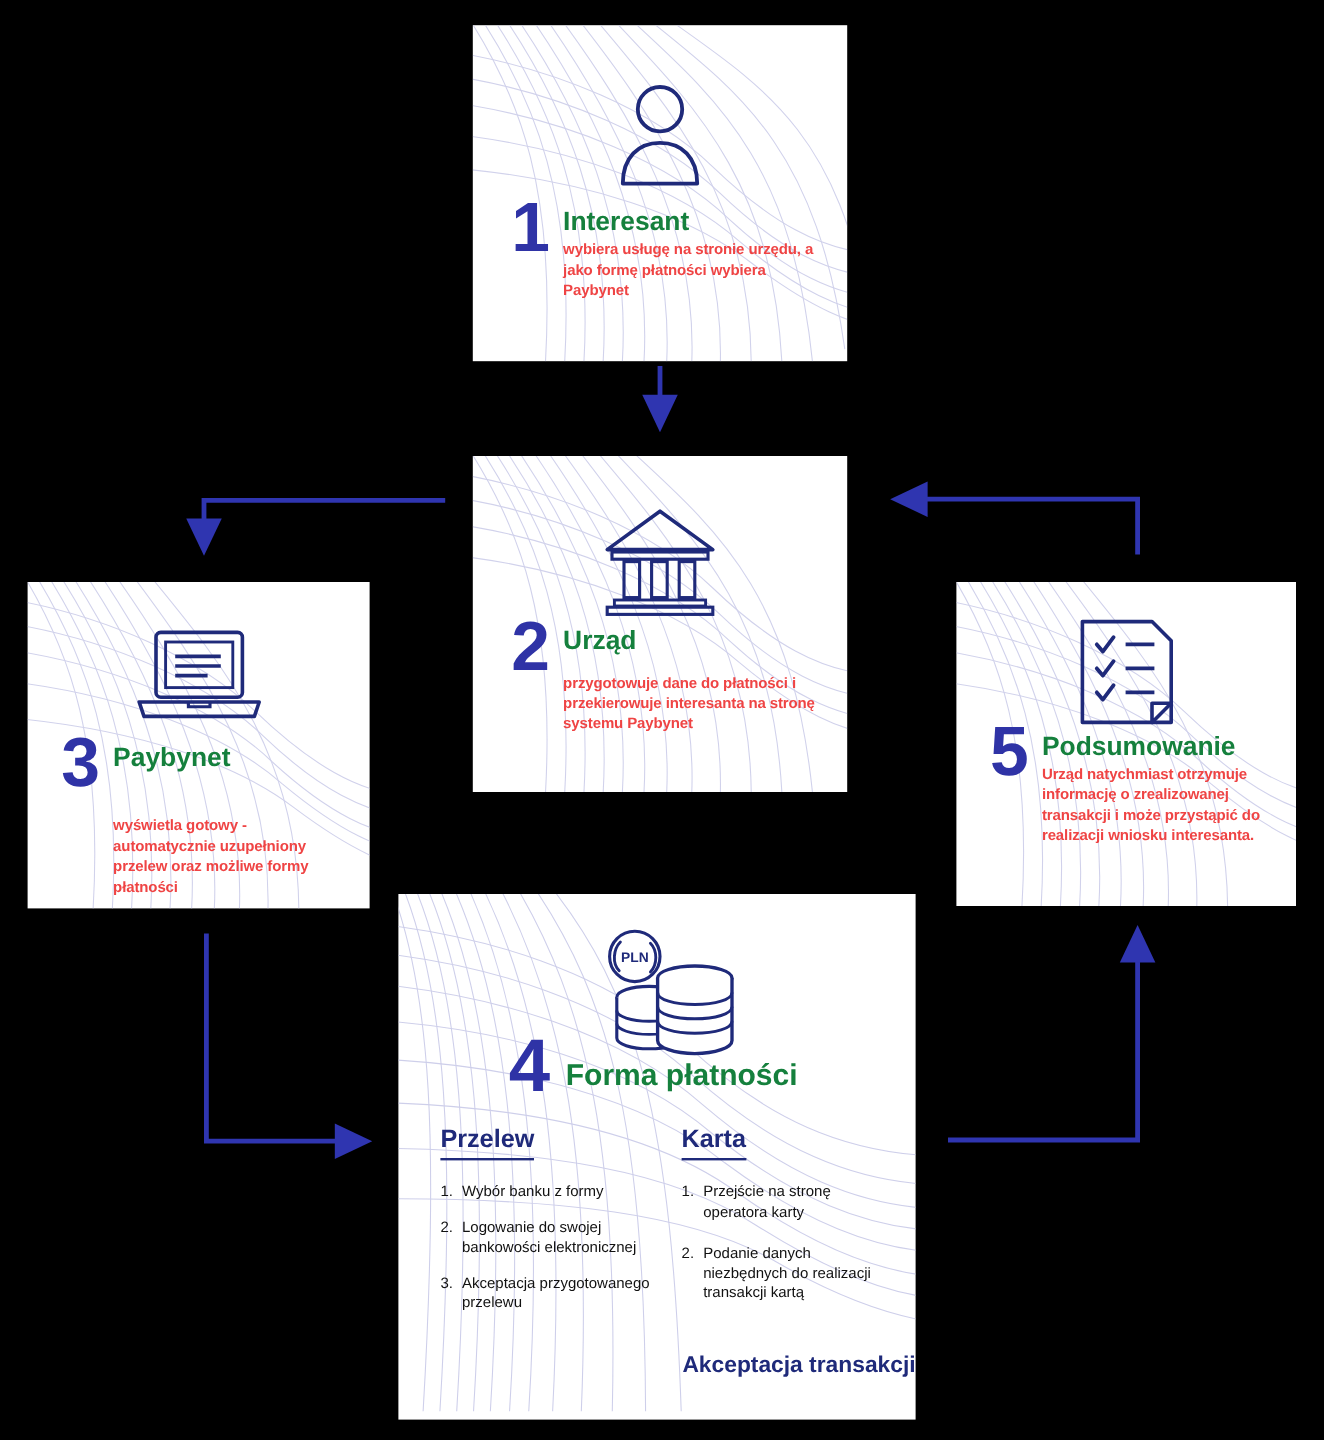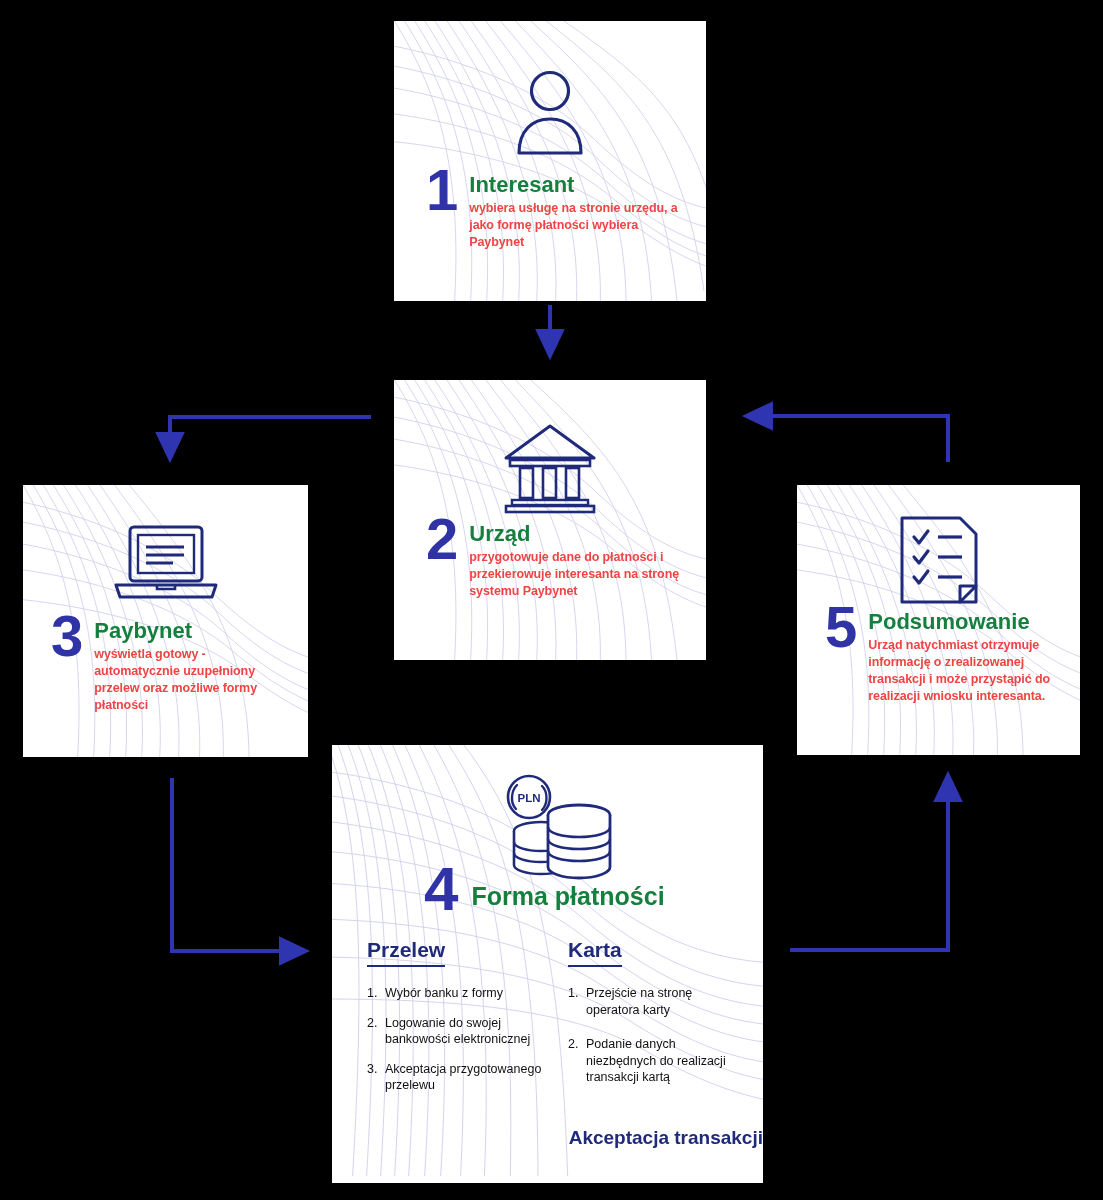--- a/index.html
+++ b/index.html
@@ -184,21 +184,21 @@
           <rect x="12" y="40" width="80" height="6" fill="none" stroke="#1f2a7a" stroke-width="2.6"></rect>
           <rect x="22" y="48" width="13" height="30" fill="none" stroke="#1f2a7a" stroke-width="2.6"></rect>
           <rect x="45" y="48" width="13" height="30" fill="none" stroke="#1f2a7a" stroke-width="2.6"></rect>
           <rect x="68" y="48" width="13" height="30" fill="none" stroke="#1f2a7a" stroke-width="2.6"></rect>
           <rect x="14" y="80" width="76" height="5" fill="none" stroke="#1f2a7a" stroke-width="2.4"></rect>
           <rect x="8" y="86" width="88" height="6" fill="none" stroke="#1f2a7a" stroke-width="2.6"></rect>
         </svg>
       </div>
       <div class="headline" style="left:32px; top:136px;">
         <div class="num">2</div>
-        <div class="txtcol" style="margin-left:12px; padding-top:6px;">
+        <div class="txtcol" style="margin-left:12px; padding-top:6px;gap:12px;">
           <div class="title">Urząd</div>
           <div class="desc" style="max-width:210px;">przygotowuje dane do płatności i przekierowuje interesanta na stronę systemu Paybynet</div>
         </div>
       </div>
     </div>
   </div>
 
   <div class="card" style="left:23px; top:485px; width:285px; height:272px;">
     <svg class="waves" viewBox="0 0 285 272" preserveAspectRatio="none">
       <g fill="none" stroke="#c9cae8" stroke-width="0.9" opacity="0.85">
@@ -226,21 +226,21 @@
           <rect x="25" y="12" width="56" height="38" fill="none" stroke="#1f2a7a" stroke-width="2.4"></rect>
           <line x1="33" y1="24" x2="71" y2="24" stroke="#1f2a7a" stroke-width="3"></line>
           <line x1="33" y1="32" x2="71" y2="32" stroke="#1f2a7a" stroke-width="3"></line>
           <line x1="33" y1="40" x2="60" y2="40" stroke="#1f2a7a" stroke-width="3"></line>
           <path d="M3,62 L103,62 L99,74 L7,74 z" fill="none" stroke="#1f2a7a" stroke-width="3" stroke-linejoin="round"></path>
           <path d="M44,62 L44,66 L62,66 L62,62" fill="none" stroke="#1f2a7a" stroke-width="2.6"></path>
         </svg>
       </div>
       <div class="headline" style="left:28px; top:128px;">
         <div class="num">3</div>
-        <div class="txtcol" style="margin-left:12px; padding-top:6px;">
+        <div class="txtcol" style="margin-left:12px; padding-top:6px;gap:34px;">
           <div class="title">Paybynet</div>
           <div class="desc" style="max-width:190px;">wyświetla gotowy - automatycznie uzupełniony przelew oraz możliwe formy płatności</div>
         </div>
       </div>
     </div>
   </div>
 
   <div class="card" style="left:797px; top:485px; width:283px; height:270px;">
     <svg class="waves" viewBox="0 0 283 270" preserveAspectRatio="none">
       <g fill="none" stroke="#c9cae8" stroke-width="0.9" opacity="0.85">

